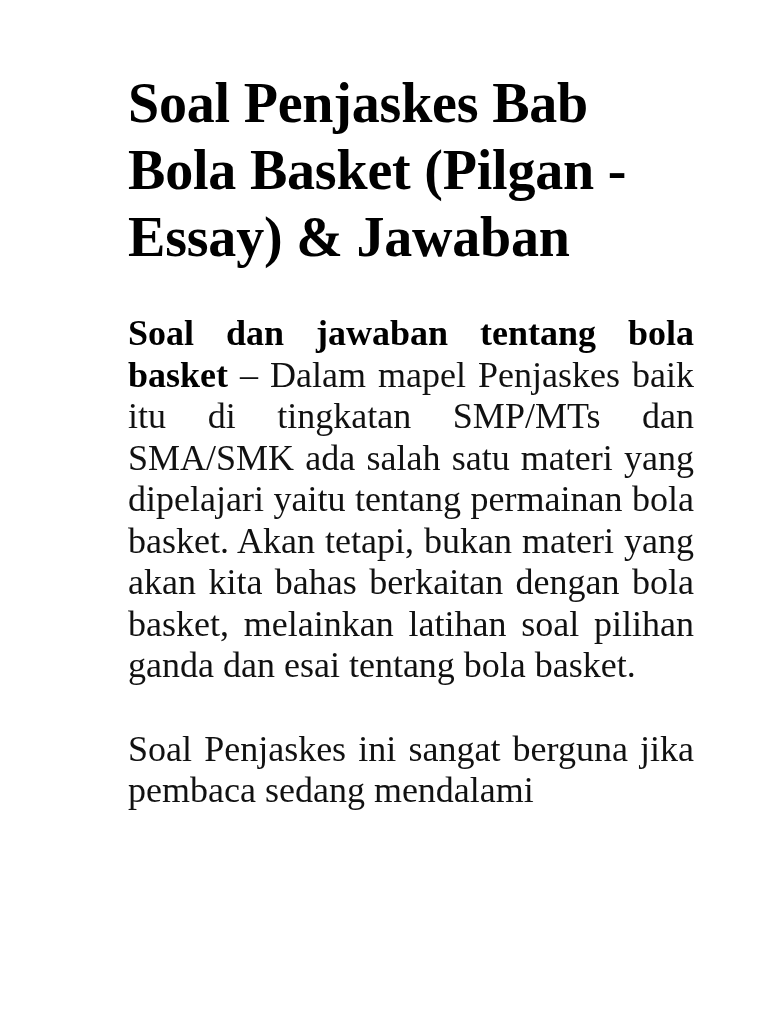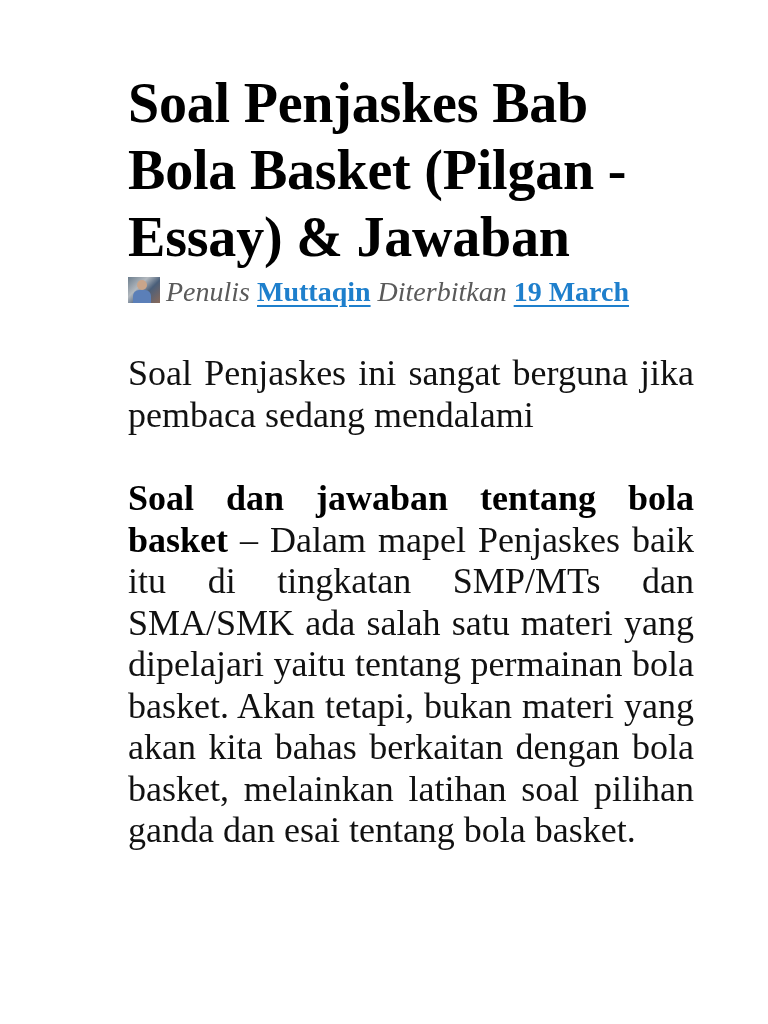--- a/index.html
+++ b/index.html
@@ -85,23 +85,17 @@
     }
     .p1 { margin-top: 42px; }
     .p2 { margin-top: 42px; }
   </style>
 </head>
 <body>
 
 <div class="page">
   <h1 class="title">Soal Penjaskes Bab Bola Basket (Pilgan - Essay) &amp; Jawaban</h1>
 
-  <div class="meta">
-    <span class="avatar"><span class="head"></span><span class="body"></span></span><span class="label">Penulis</span>
-    <a href="#">Muttaqin</a>
-    <span class="label">Diterbitkan</span>
-    <a href="#">19 March</a>
-  </div>
+
+  <p class="para p1"><span class="lead">Soal dan jawaban tentang bola basket</span><span> – Dalam mapel Penjaskes baik itu di tingkatan SMP/MTs dan SMA/SMK ada salah satu materi yang dipelajari yaitu tentang permainan bola basket. Akan tetapi, bukan materi yang akan kita bahas berkaitan dengan bola basket, melainkan latihan soal pilihan ganda dan esai tentang bola basket.</span></p>
 
   <p class="para p2"><span>Soal Penjaskes ini sangat berguna jika pembaca sedang mendalami</span></p>
-
-  <p class="para p1"><span class="lead">Soal dan jawaban tentang bola basket</span><span> – Dalam mapel Penjaskes baik itu di tingkatan SMP/MTs dan SMA/SMK ada salah satu materi yang dipelajari yaitu tentang permainan bola basket. Akan tetapi, bukan materi yang akan kita bahas berkaitan dengan bola basket, melainkan latihan soal pilihan ganda dan esai tentang bola basket.</span></p>
 </div>
 
 </body></html>

